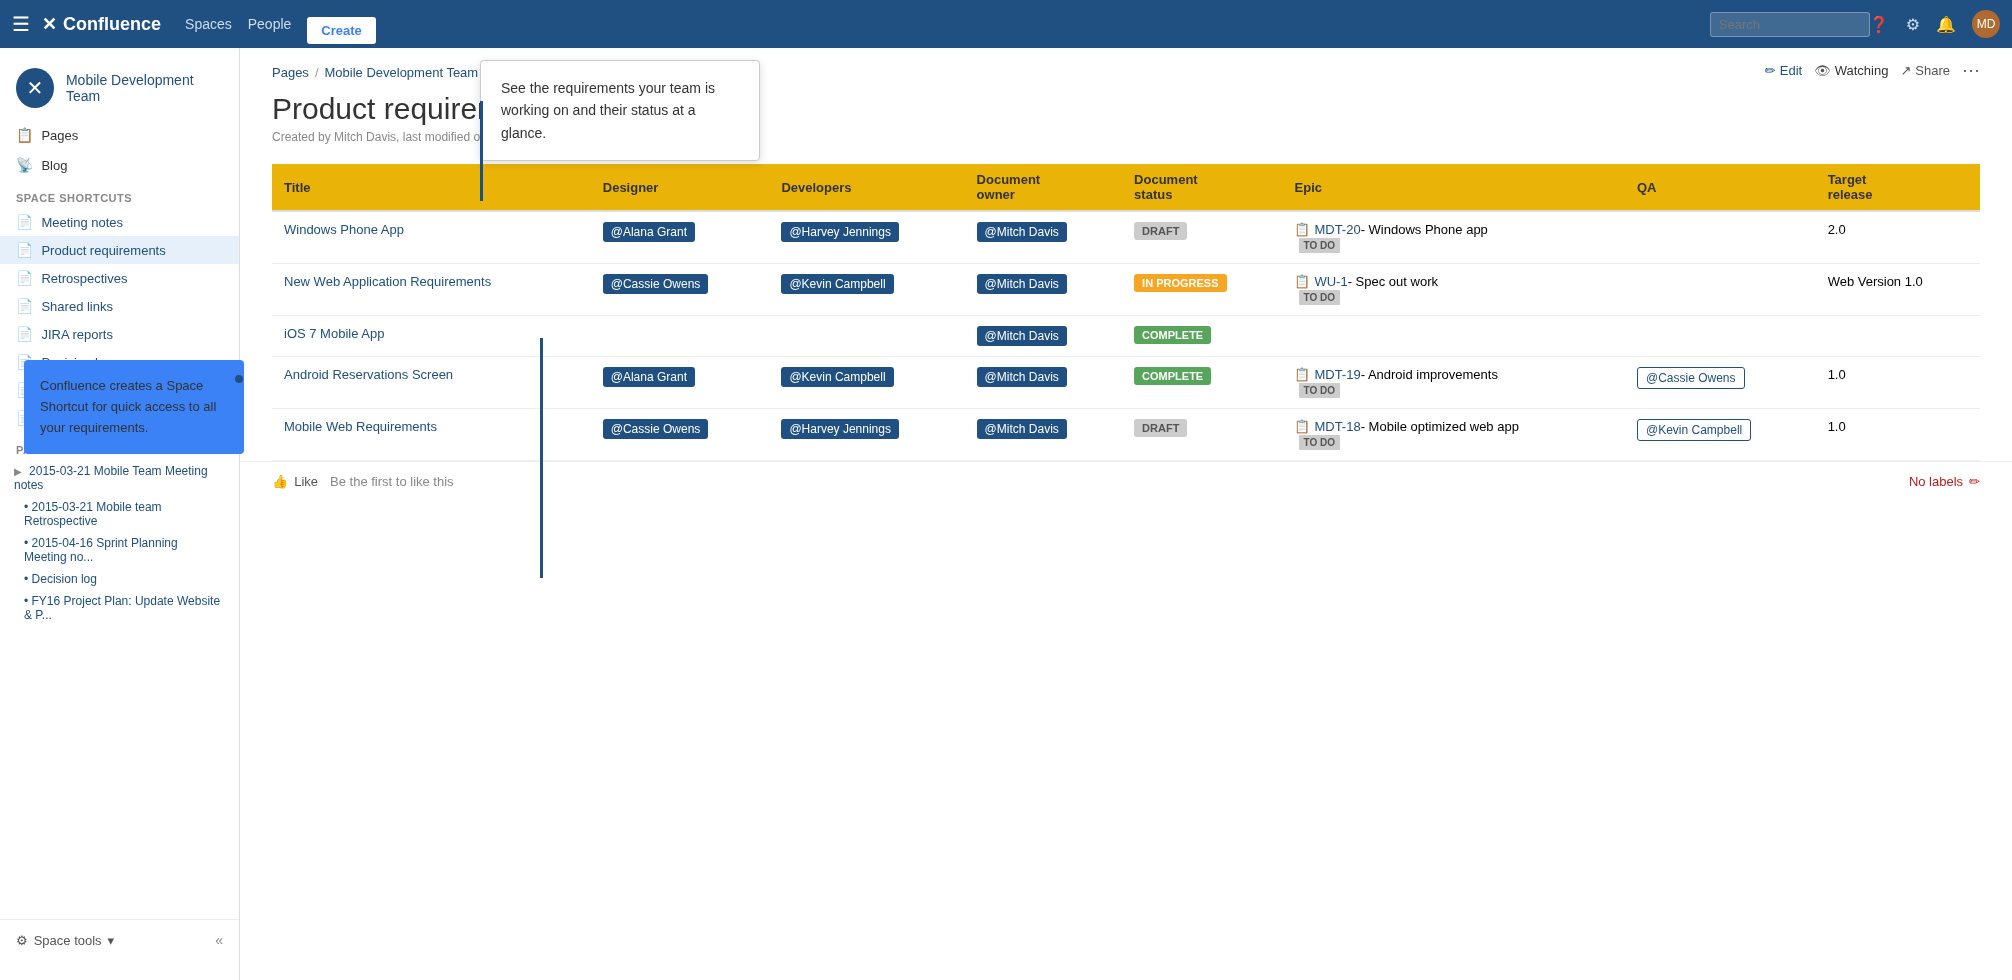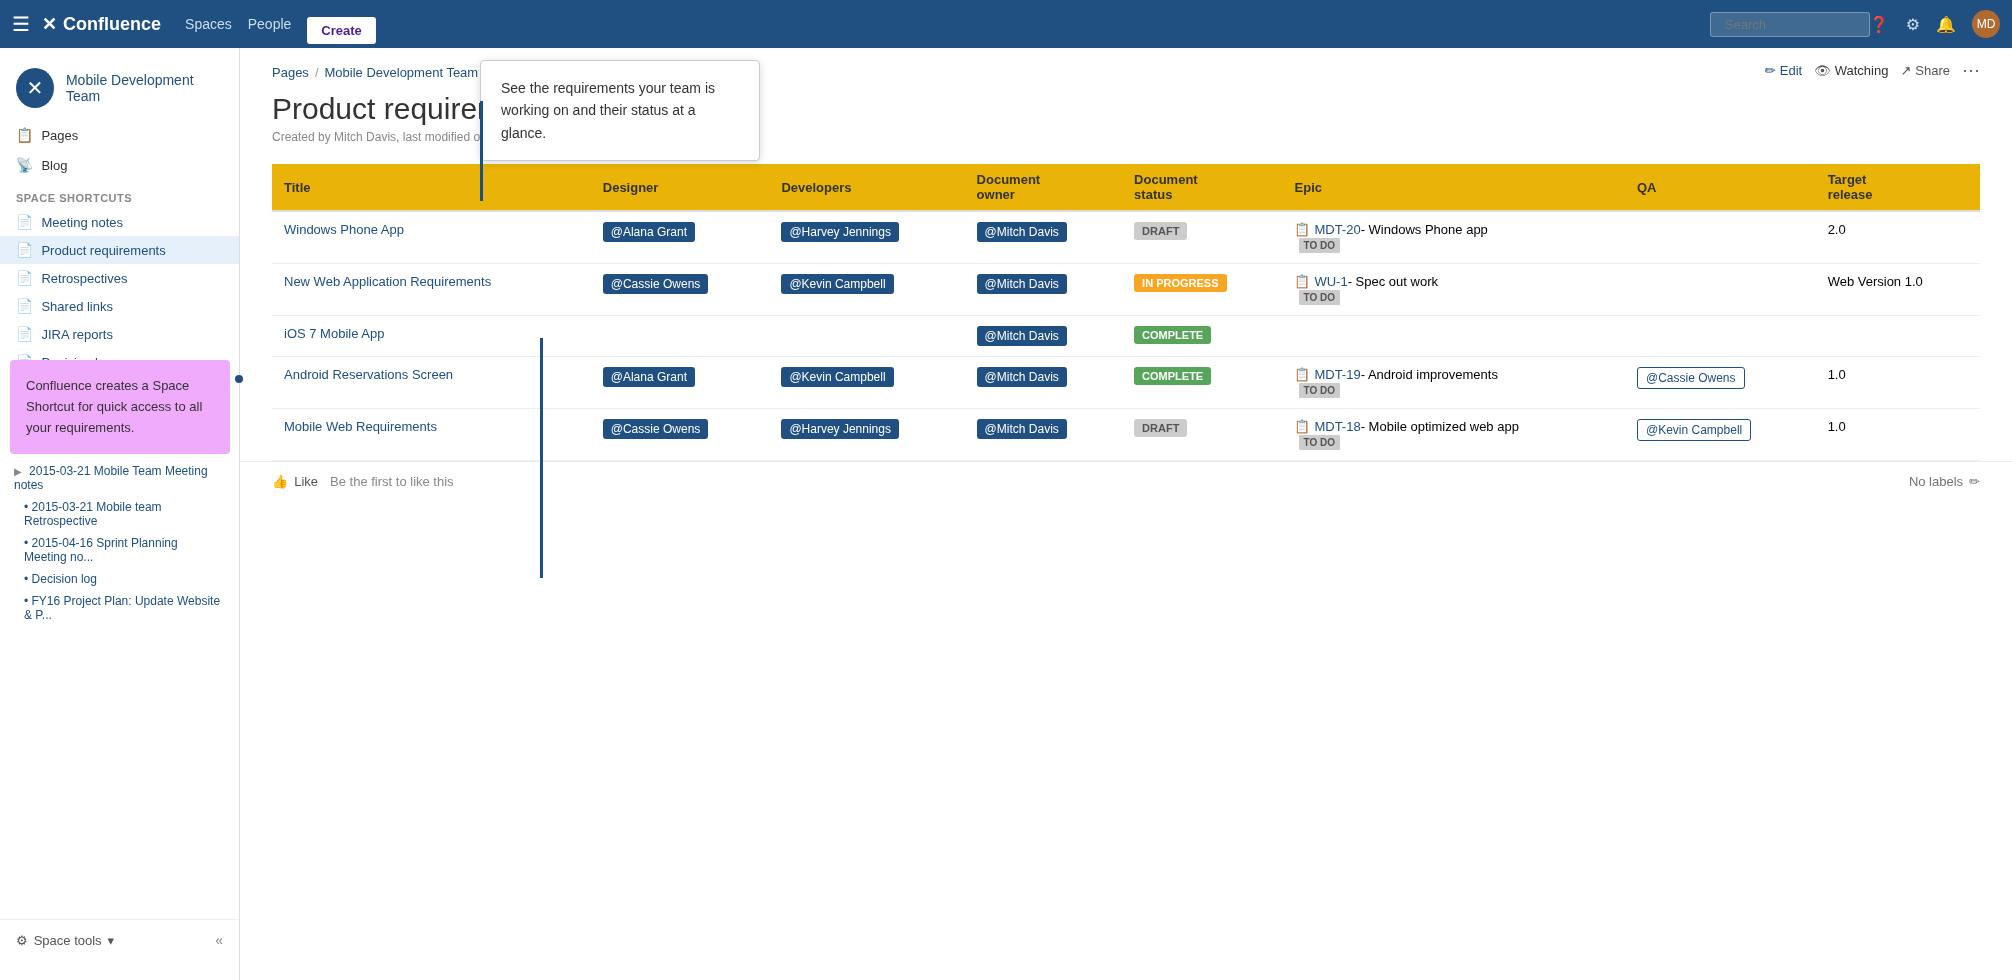--- a/index.html
+++ b/index.html
@@ -12,26 +12,26 @@
       display: flex;
       align-items: center;
       padding: 0 12px;
       position: fixed;
       top: 0; left: 0; right: 0;
       z-index: 100;
     }
     .top-nav .hamburger { color: #fff; font-size: 20px; margin-right: 12px; cursor: pointer; }
     .top-nav .logo { color: #fff; font-weight: bold; font-size: 18px; margin-right: 24px; display: flex; align-items: center; gap: 6px; }
     .top-nav .nav-item { color: #cde; font-size: 14px; margin-right: 16px; cursor: pointer; }
-    .top-nav .create-btn { background: #fff; color: #4c1d95; border: none; padding: 6px 14px; border-radius: 3px; font-weight: bold; cursor: pointer; font-size: 13px; margin-top: 12px; }
+    .top-nav .create-btn { background: #fff; color: #3b82f6; border: none; padding: 6px 14px; border-radius: 3px; font-weight: bold; cursor: pointer; font-size: 13px; margin-top: 12px; }
     .top-nav .spacer { flex: 1; }
     .top-nav .top-icons { display: flex; align-items: center; gap: 16px; }
     .top-nav .top-icon { color: #cde; font-size: 16px; cursor: pointer; }
     .top-nav .avatar { width: 28px; height: 28px; border-radius: 50%; background: #b06a30; display: flex; align-items: center; justify-content: center; color: #fff; font-size: 12px; }
-    .search-box { background: rgba(255,255,255,0.15); border: 1px solid rgba(255,255,255,0.3); border-radius: 3px; padding: 4px 14px; color: #fff; font-size: 13px; width: 160px; }
+    .search-box { background: rgba(255,255,255,0.15); border: 1px solid rgba(255,255,255,0.3); border-radius: 3px; padding: 4px 8px; color: #fff; font-size: 13px; width: 160px; }
 
     
     .app-layout { display: flex; padding-top: 48px; min-height: 980px; }
 
     
     .sidebar {
       width: 240px;
       min-width: 240px;
       background: #fff;
       border-right: 1px solid #ddd;
@@ -92,21 +92,21 @@
     .status-complete { background: #57a55a; color: #fff; border-radius: 3px; padding: 3px 8px; font-size: 11px; font-weight: bold; display: inline-block; text-transform: uppercase; }
 
     
     .epic-title { color: #205081; text-decoration: none; font-size: 13px; }
     .epic-todo { background: #ccc; color: #555; border-radius: 1px; padding: 2px 5px; font-size: 10px; font-weight: bold; display: inline-block; margin-left: 4px; }
 
     
     .like-bar { padding: 12px 32px; border-top: 1px solid #eee; display: flex; align-items: center; justify-content: space-between; }
     .like-btn { display: flex; align-items: center; gap: 6px; color: #555; font-size: 13px; cursor: pointer; background: none; border: none; }
     .like-text { font-size: 13px; color: #888; }
-    .no-labels { display: flex; align-items: center; gap: 6px; font-size: 13px; color: #737373; }
+    .no-labels { display: flex; align-items: center; gap: 6px; font-size: 13px; color: #b91c1c; }
 
     
     .tooltip-callout {
       position: absolute;
       top: 60px; left: 480px;
       background: #fff;
       border: 1px solid #ccc;
       border-radius: 4px;
       padding: 16px 20px;
       width: 280px;
@@ -120,22 +120,22 @@
       content: '';
       position: absolute;
       left: -1px;
       top: 40px;
       width: 3px;
       height: 100px;
       background: #205081;
     }
     .sidebar-callout {
       position: absolute;
-      top: 360px; left: 10px;
-      background: #f0abfc;
+      top: 360px; left: 24px;
+      background: #3b82f6;
       border-radius: 4px;
       padding: 16px;
       width: 220px;
       font-size: 13px;
       color: #333;
       line-height: 1.6;
       z-index: 50;
     }
     .dot-indicator2 {
       position: absolute;

